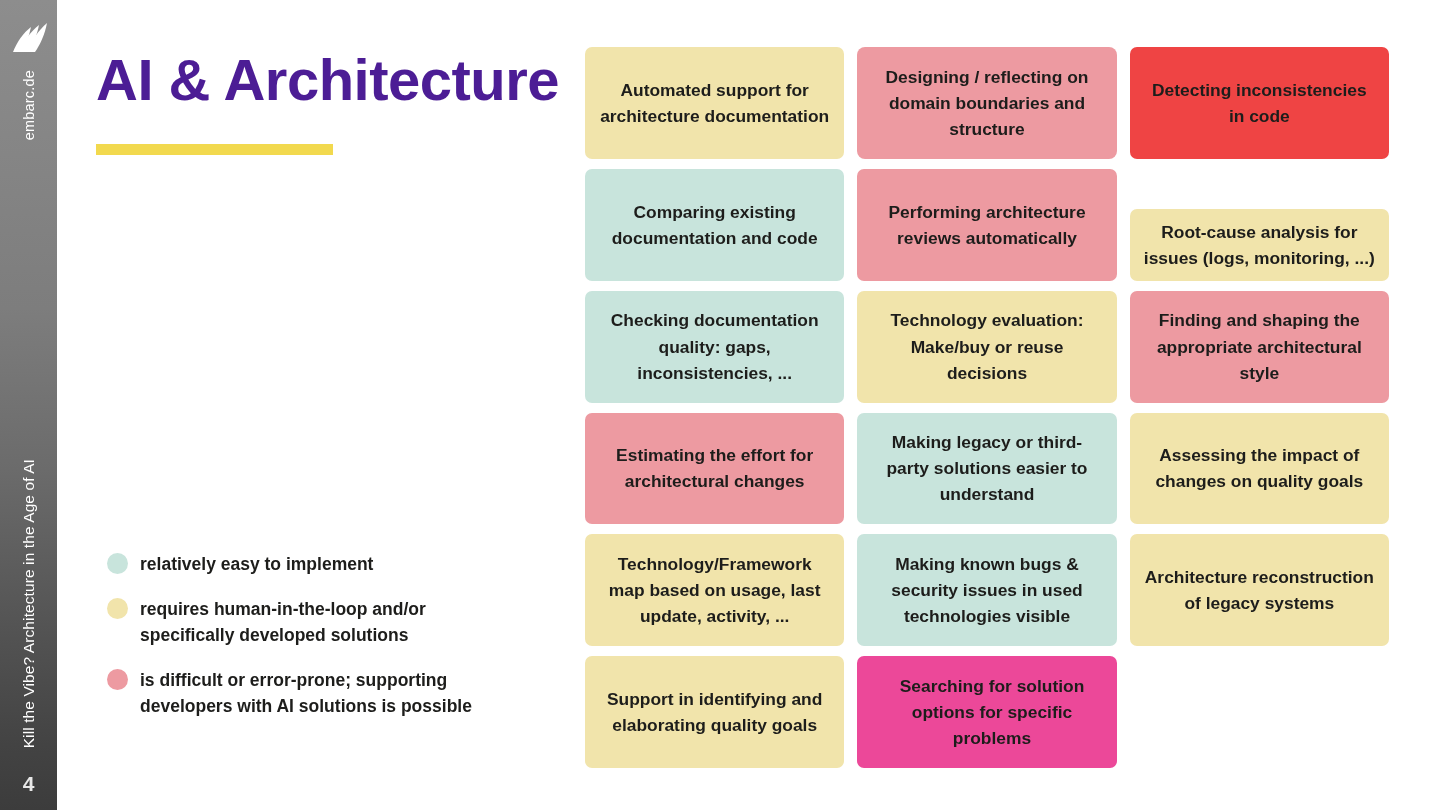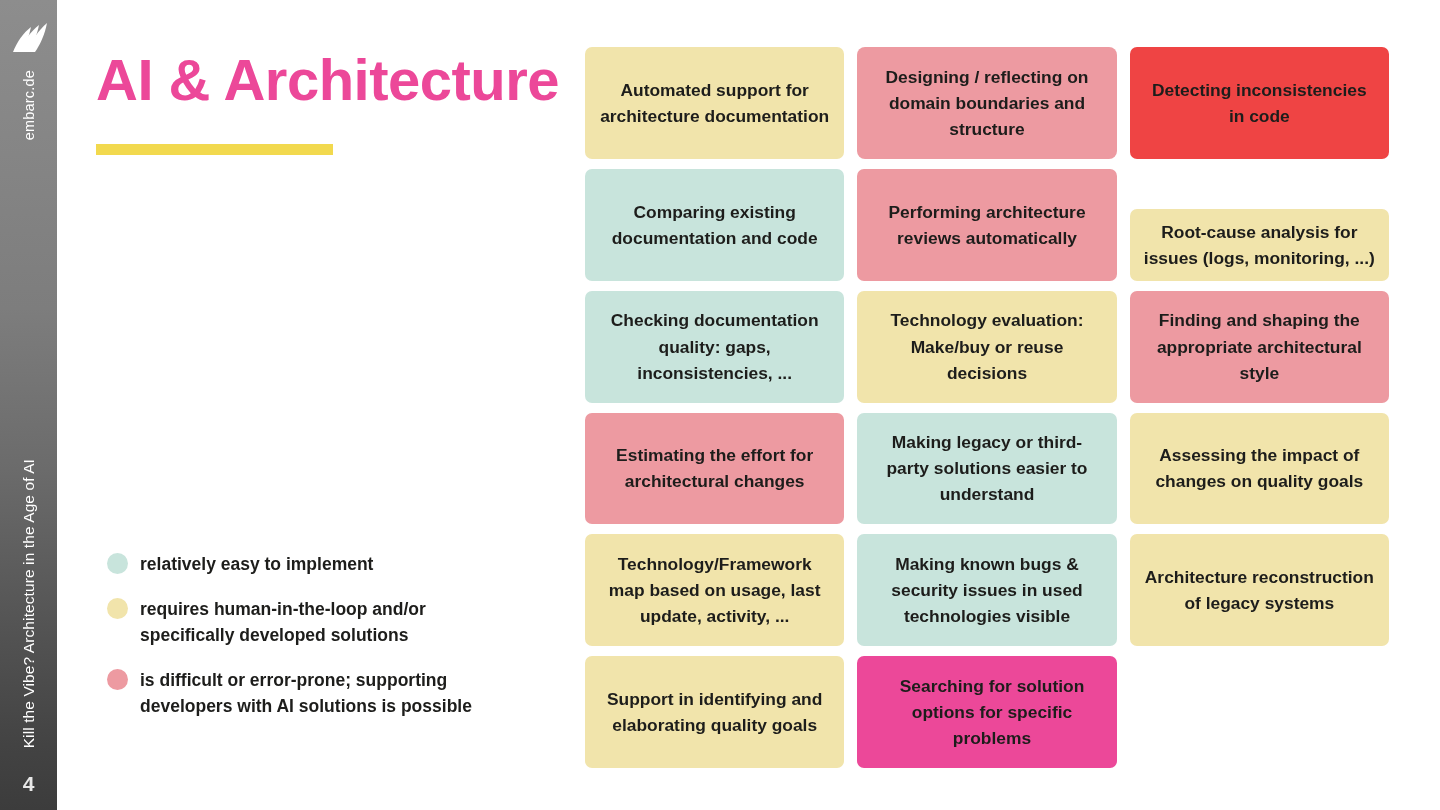--- a/index.html
+++ b/index.html
@@ -167,21 +167,21 @@
     <span>embarc.de</span>
   </div>
 
   <div id="sidebar-subtitle">
     <span>Kill the Vibe? Architecture in the Age of AI</span>
   </div>
 
   <div id="page-number">4</div>
 </div>
 
-<div id="title" style="color: #ec4899;">AI &amp; Architecture</div>
+<div id="title" style="color: #4c1d95;">AI &amp; Architecture</div>
 <div id="title-rule" style="background: rgb(242, 217, 78);"></div>
 
 <div id="legend">
 
   <div class="legend-row">
     <div class="legend-dot" style="background:#c8e4dc"></div>
     <div class="legend-text">relatively easy to implement</div>
   </div>
 
   <div class="legend-row">

